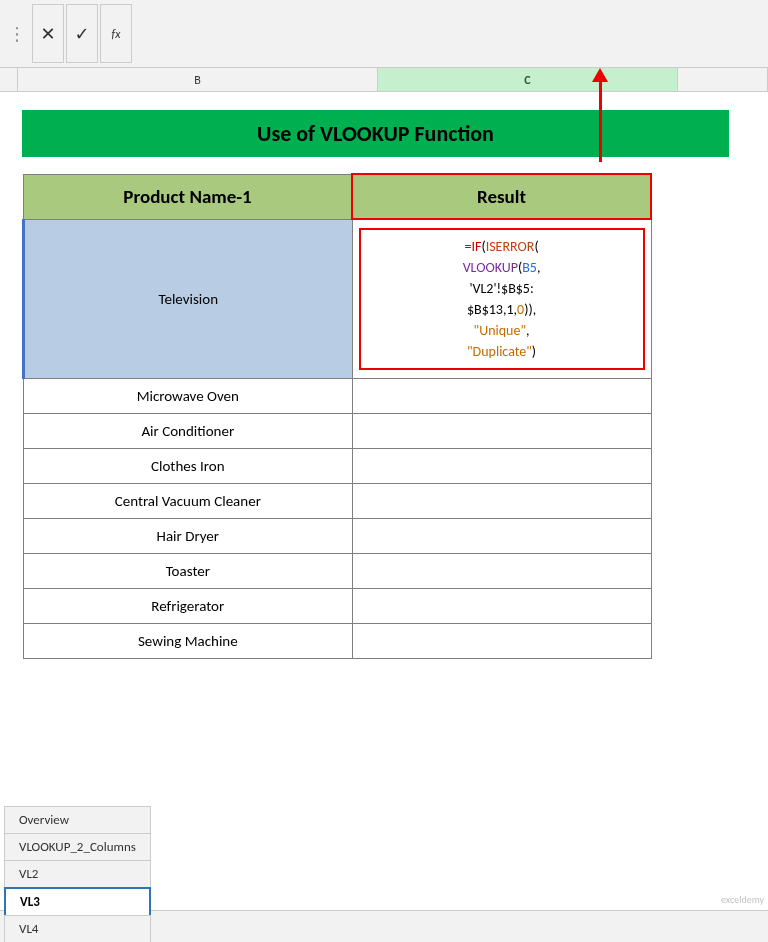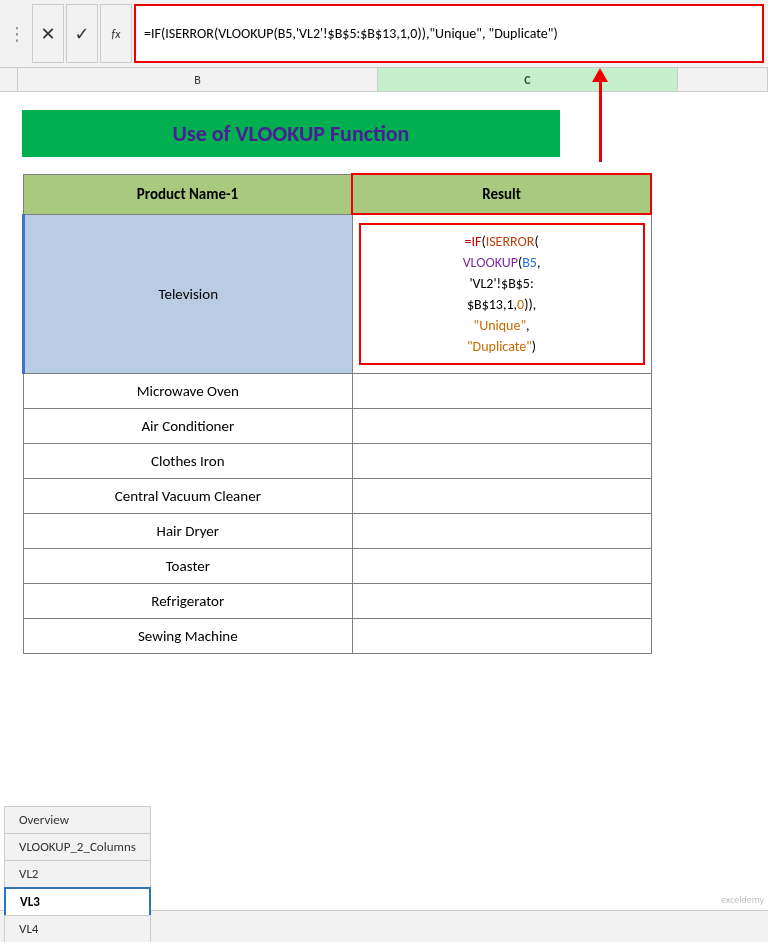--- a/index.html
+++ b/index.html
@@ -86,46 +86,46 @@
 
     
     .spreadsheet {
       padding: 10px 8px;
       background: white;
     }
 
     
     .title-banner {
       background: #00b050;
-      color: #4c1d95;
+      color: #000000;
       font-size: 22px;
       font-weight: bold;
       text-align: center;
       padding: 10px 0;
       margin: 8px 0 16px 14px;
-      width: 538px;
+      width: 707px;
     }
 
     
     .data-table {
       margin-left: 14px;
       border-collapse: collapse;
       width: 630px;
     }
     .data-table th, .data-table td {
       border: 1.5px solid #7f7f7f;
       text-align: center;
       font-size: 15px;
       padding: 8px 6px;
       min-height: 42px;
     }
     .data-table th {
       background: #a9c97f;
       font-weight: bold;
-      font-size: 15px;
+      font-size: 19px;
       color: #000;
       padding: 10px 6px;
     }
     .data-table td.product-col {
       width: 330px;
       background: white;
       color: #000;
     }
     .data-table td.result-col {
       width: 300px;
@@ -225,23 +225,20 @@
     <span>⋮</span>
   </div>
   <div class="formula-btn cross">
     <span>✕</span>
   </div>
   <div class="formula-btn check">
     <span>✓</span>
   </div>
   <div class="formula-btn fx">
     <span>fx</span>
-  </div>
-  <div class="formula-input-box">
-    <span>=IF(ISERROR(VLOOKUP(B5,'VL2'!$B$5:$B$13,1,0)),"Unique", "Duplicate")</span>
   </div>
 </div>
 
 <div class="col-headers">
   <div class="col-header col-a"></div>
   <div class="col-header col-b">
     <span>B</span>
   </div>
   <div class="col-header col-c">
     <span>C</span>

